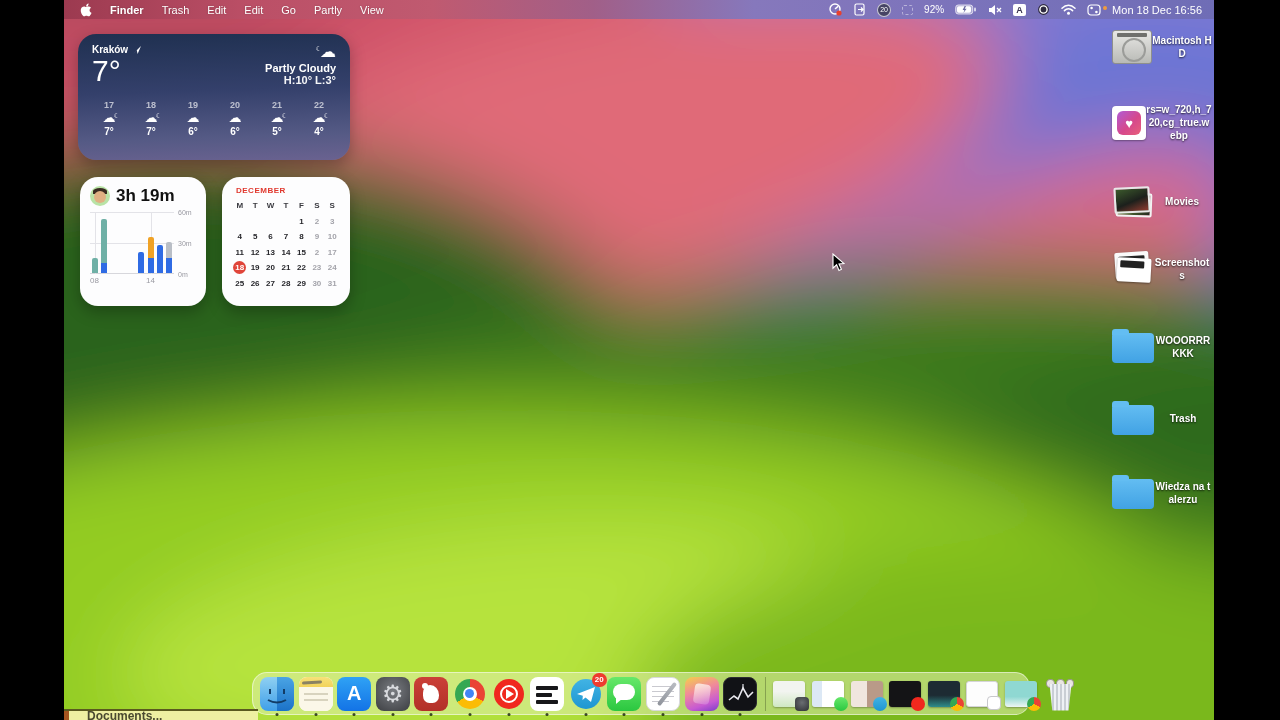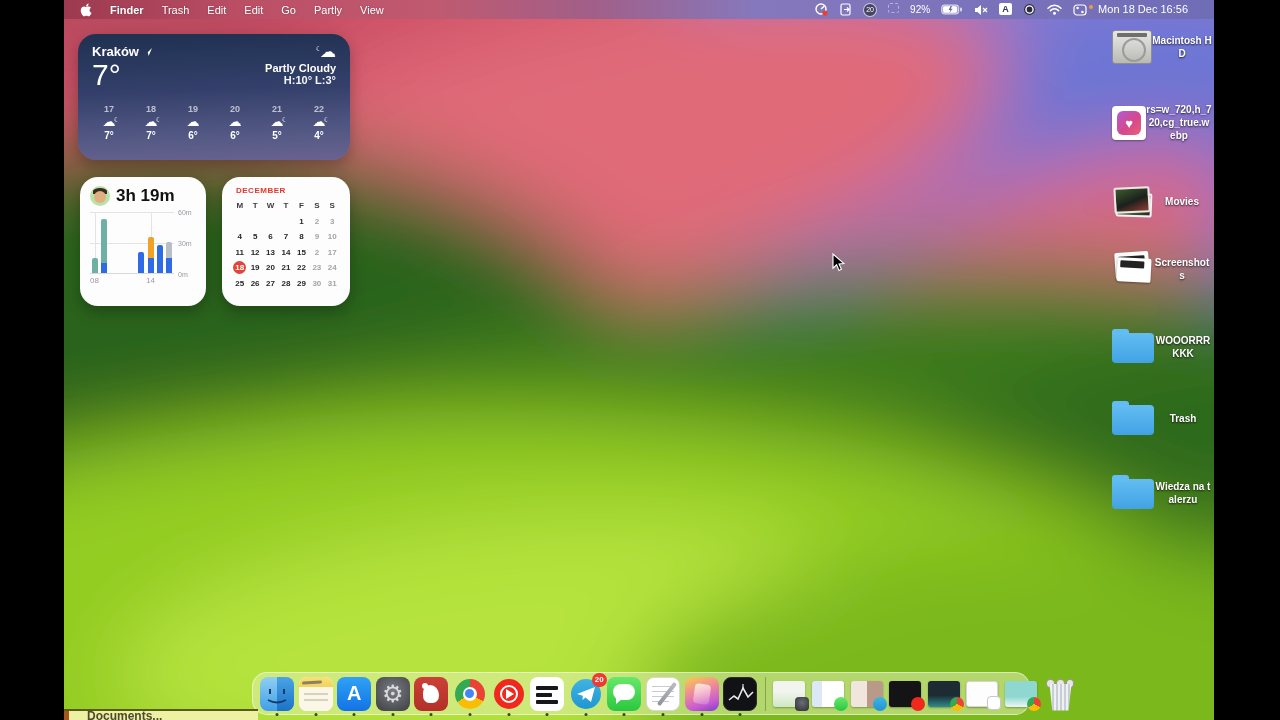--- a/index.html
+++ b/index.html
@@ -14,39 +14,39 @@
   .wallpaper { position:absolute; inset:0; }
 
   
   .menubar { position:absolute; left:0; top:0; width:1150px; height:19px;
     background:linear-gradient(90deg,#9c3a50 0%,#bb4f66 16%,#c05a70 32%,#a15f88 46%,#8678bc 60%,#7b73bb 78%,#6f6db6 100%);
     display:flex; align-items:center; color:#fff; font-size:11px; }
   .mb-left { display:flex; align-items:center; gap:18px; padding-left:16px; }
   .mb-item { color:#fff; text-shadow:0 0 2px rgba(0,0,0,.25); white-space:nowrap; }
   .mb-item.bold { font-weight:bold; }
   .apple-icon svg { display:block; width:12px; height:14px; margin-top:1px; }
-  .mb-right { margin-left:auto; display:flex; gap:11px; padding-right:26px; }
+  .mb-right { margin-left:auto; display:flex; align-items:center; gap:11px; padding-right:12px; }
   .st-ic { display:flex; align-items:center; position:relative; }
   .clock { font-size:11px; white-space:nowrap; }
   .pct { font-size:10px; }
   .abox { width:13px; height:12px; background:#fff; border-radius:2px; color:#3a3550;
     font-size:9px; font-weight:bold; display:flex; align-items:center; justify-content:center; }
   .badge20 { width:14px; height:14px; border-radius:50%; background:rgba(60,60,85,.85);
     border:1px solid rgba(255,255,255,.7); color:#fff; font-size:7px; display:flex;
     align-items:center; justify-content:center; }
   .dashedbox { width:11px; height:10px; border:1px dashed rgba(255,255,255,.45); border-radius:2px; }
   .ccdot { position:absolute; right:-6px; top:2px; width:4px; height:4px; border-radius:50%; background:#f09b3c; }
 
   
   .widget { position:absolute; border-radius:18px; box-shadow:0 6px 16px rgba(0,0,0,.28); }
   .weather { left:14px; top:34px; width:272px; height:126px;
     background:linear-gradient(178deg,#1f3050 0%,#34406b 45%,#555a85 80%,#6a6290 100%);
     color:#fff; padding:10px 14px 8px; }
   .w-top { display:flex; justify-content:space-between; }
-  .w-city { font-size:13px; font-weight:bold; display:flex; align-items:center; gap:4px; }
+  .w-city { font-size:10px; font-weight:bold; display:flex; align-items:center; gap:4px; }
   .w-temp { font-size:30px; font-weight:300; line-height:1.05; }
   .w-right { text-align:right; }
   .w-cond { font-size:11px; font-weight:bold; margin-top:16px; }
   .w-hl { font-size:11px; font-weight:bold; opacity:.95; }
   .w-hours { display:flex; justify-content:space-between; margin-top:13px; }
   .w-col { width:34px; text-align:center; }
   .w-h { font-size:9px; color:rgba(255,255,255,.65); font-weight:bold; }
   .w-ico { font-size:13px; line-height:15px; position:relative; height:16px; }
   .w-ico .moon { position:absolute; font-size:7px; top:-2px; right:6px; color:#fff; }
   .w-t { font-size:10px; font-weight:bold; }

